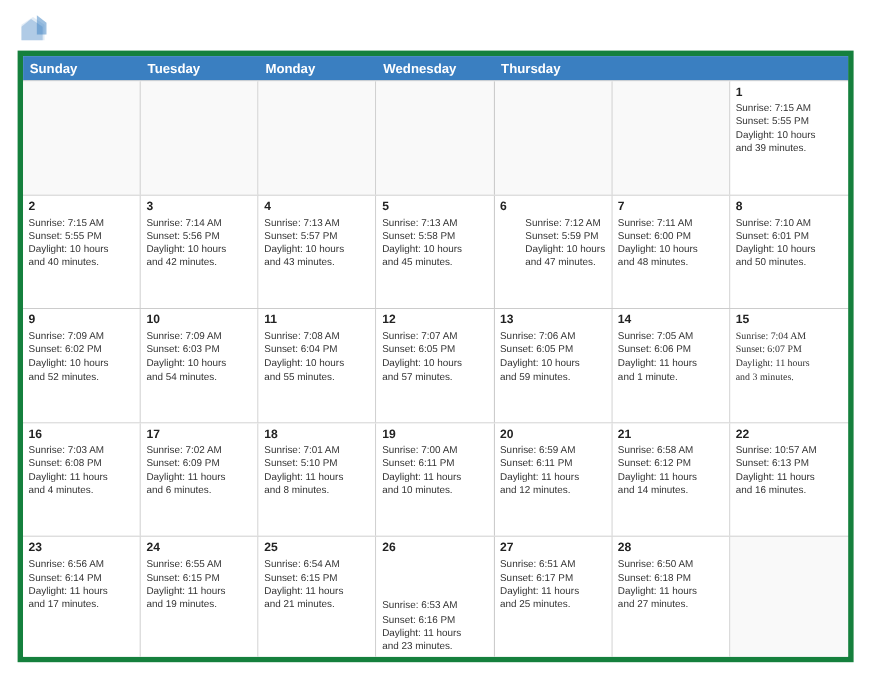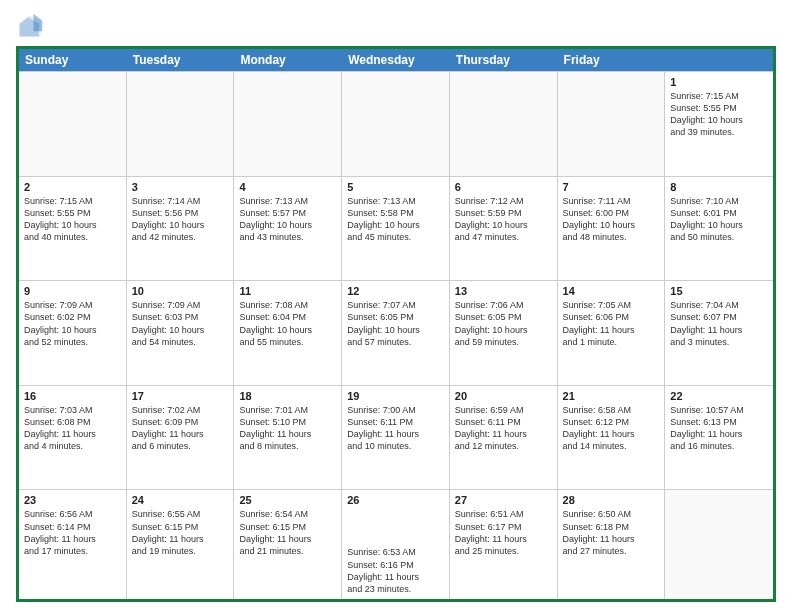--- a/index.html
+++ b/index.html
@@ -49,21 +49,21 @@
       line-height: 1.1;
     }
     .location {
       font-size: 14px;
       color: #444;
     }
     .calendar {
       flex: 1;
       display: flex;
       flex-direction: column;
-      border: 3px solid #15803d;
+      border: 5px solid #15803d;
     }
     .cal-header {
       display: grid;
       grid-template-columns: repeat(7, 1fr);
       background: #3a7fc1;
     }
     .cal-header-cell {
       color: #fff;
       font-size: 12px;
       font-weight: bold;
@@ -134,21 +134,20 @@
     </div>
   </div>
 
   <div class="calendar">
     <div class="cal-header">
     <div class="cal-header-cell">Sunday</div>
         <div class="cal-header-cell">Tuesday</div>
         <div class="cal-header-cell">Monday</div>
         <div class="cal-header-cell">Wednesday</div>
         <div class="cal-header-cell">Thursday</div>
-        <div class="cal-header-cell">Friday</div>
       </div>
     <div class="cal-body">
     <div class="cal-row">
           <div class="cal-cell empty"></div>
           <div class="cal-cell empty"></div>
           <div class="cal-cell empty"></div>
           <div class="cal-cell empty"></div>
           <div class="cal-cell empty"></div>
           <div class="cal-cell empty"></div>
           <div class="cal-cell">
@@ -183,21 +182,21 @@
           </div>
           <div class="cal-cell">
             <span class="day-num">5</span>
             <div class="day-info" style="white-space: pre-line;">Sunrise: 7:13 AM
 Sunset: 5:58 PM
 Daylight: 10 hours
 and 45 minutes.</div>
           </div>
           <div class="cal-cell">
             <span class="day-num">6</span>
-            <div class="day-info" style="white-space: pre-line;">Sunrise: 7:12 AM
+            <div class="day-info" style="white-space: pre-line; margin-left: 23px;">Sunrise: 7:12 AM
 Sunset: 5:59 PM
 Daylight: 10 hours
 and 47 minutes.</div>
           </div>
           <div class="cal-cell">
             <span class="day-num">7</span>
             <div class="day-info" style="white-space: pre-line;">Sunrise: 7:11 AM
 Sunset: 6:00 PM
 Daylight: 10 hours
 and 48 minutes.</div>
@@ -248,21 +247,21 @@
           </div>
           <div class="cal-cell">
             <span class="day-num">14</span>
             <div class="day-info" style="white-space: pre-line;">Sunrise: 7:05 AM
 Sunset: 6:06 PM
 Daylight: 11 hours
 and 1 minute.</div>
           </div>
           <div class="cal-cell">
             <span class="day-num">15</span>
-            <div class="day-info" style="white-space: pre-line;">Sunrise: 7:04 AM
+            <div class="day-info" style="white-space: pre-line; font-family: Liberation Serif, serif;">Sunrise: 7:04 AM
 Sunset: 6:07 PM
 Daylight: 11 hours
 and 3 minutes.</div>
           </div>
         </div>
         <div class="cal-row">
           <div class="cal-cell">
             <span class="day-num">16</span>
             <div class="day-info" style="white-space: pre-line;">Sunrise: 7:03 AM
 Sunset: 6:08 PM

